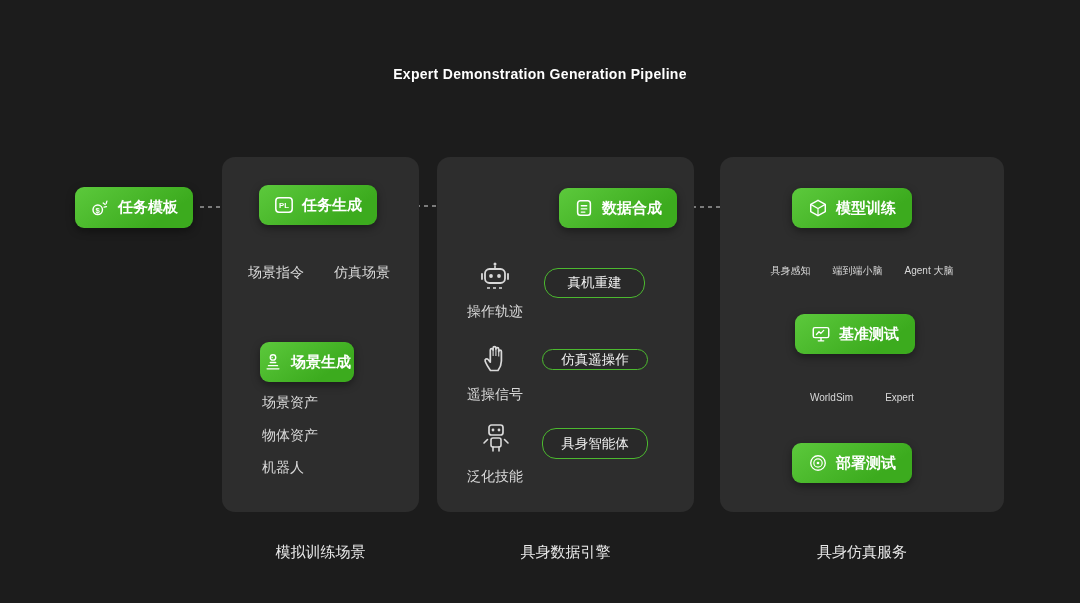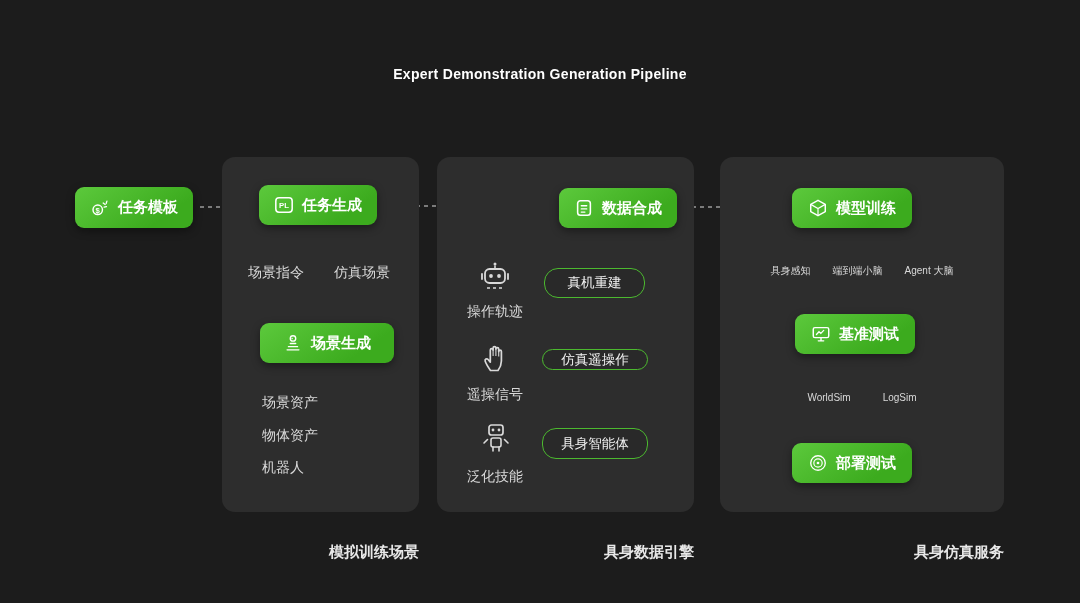--- a/index.html
+++ b/index.html
@@ -29,21 +29,21 @@
   .slabel{
     position:absolute;color:var(--muted-text,#d9d9d9);font-size:14px;line-height:17px;
     white-space:nowrap;
   }
   .iconblock{position:absolute;display:flex;align-items:center;justify-content:center;}
   .lrow{
     position:absolute;display:flex;justify-content:center;align-items:center;
     color:var(--muted-text,#d9d9d9);font-size:10px;white-space:nowrap;
   }
   .caption{
-    position:absolute;color:#e8e8e8;font-size:15px;text-align:right;white-space:nowrap;font-weight:bold;
+    position:absolute;color:#e8e8e8;font-size:15px;text-align:center;white-space:nowrap;
   }
   .connectors{position:absolute;left:0;top:0;}
   .c{fill:none;stroke:var(--arrow,#9b9b9b);stroke-width:1.4;stroke-dasharray:4 4;}
   .ah{fill:var(--arrow,#9b9b9b);}
 </style>
 </head>
 <body>
 
 <div class="canvas">
 
@@ -114,21 +114,21 @@
         <rect x="2" y="3" width="18" height="16" rx="3.5" fill="none" stroke="#fff" stroke-width="1.7"></rect>
         <text x="11" y="14.5" font-size="8.5" font-weight="bold" fill="#fff" text-anchor="middle">PL</text>
       </svg>
     </span>
     <span>任务生成</span>
   </div>
 
   <div class="slabel" style="left:248px;top:264px">场景指令</div>
   <div class="slabel" style="left:334px;top:264px">仿真场景</div>
 
-  <div class="gbtn" style="left:260px;top:323px;width:134px;height:40px">
+  <div class="gbtn" style="left:260px;top:342px;width:94px;height:40px">
     <span class="nicon">
       <svg viewBox="0 0 22 22" width="20" height="20">
         <circle cx="11" cy="6" r="3" fill="none" stroke="#fff" stroke-width="1.5"></circle>
         <circle cx="10" cy="6" r="0.8" fill="#fff"></circle>
         <path d="M8 11.5 h6 M6 15 h10 M4.5 18.5 h13" stroke="#fff" stroke-width="1.5" fill="none" stroke-linecap="round"></path>
       </svg>
     </span>
     <span>场景生成</span>
   </div>
 
@@ -207,21 +207,21 @@
         <rect x="2.5" y="4" width="17" height="11" rx="1.8" fill="none" stroke="#fff" stroke-width="1.6"></rect>
         <path d="M8 18.5 h6 M11 15 v3.5" stroke="#fff" stroke-width="1.5" stroke-linecap="round"></path>
         <path d="M6 11.5 l2.8-3 2 1.8 3.2-3.3" fill="none" stroke="#fff" stroke-width="1.4" stroke-linecap="round"></path>
       </svg>
     </span>
     <span>基准测试</span>
   </div>
 
   <div class="lrow" style="left:720px;top:392px;width:284px;gap:32px">
     <span>WorldSim</span>
-    <span>LogSim</span>
+    <span>Expert</span>
   </div>
 
   <div class="gbtn" style="left:792px;top:443px;width:120px;height:40px">
     <span class="nicon">
       <svg viewBox="0 0 22 22" width="20" height="20">
         <circle cx="11" cy="11" r="8" fill="none" stroke="#fff" stroke-width="1.5"></circle>
         <circle cx="11" cy="11" r="4.6" fill="none" stroke="#fff" stroke-width="1.3"></circle>
         <circle cx="11" cy="11" r="1.5" fill="#fff"></circle>
       </svg>
     </span>

